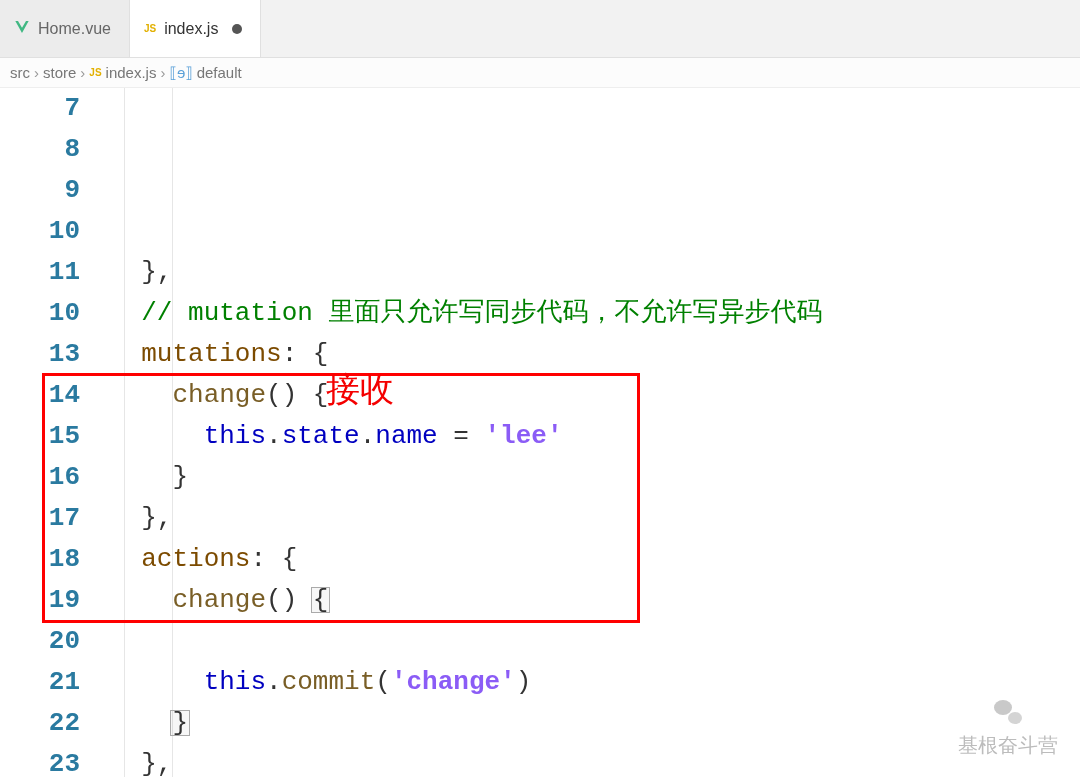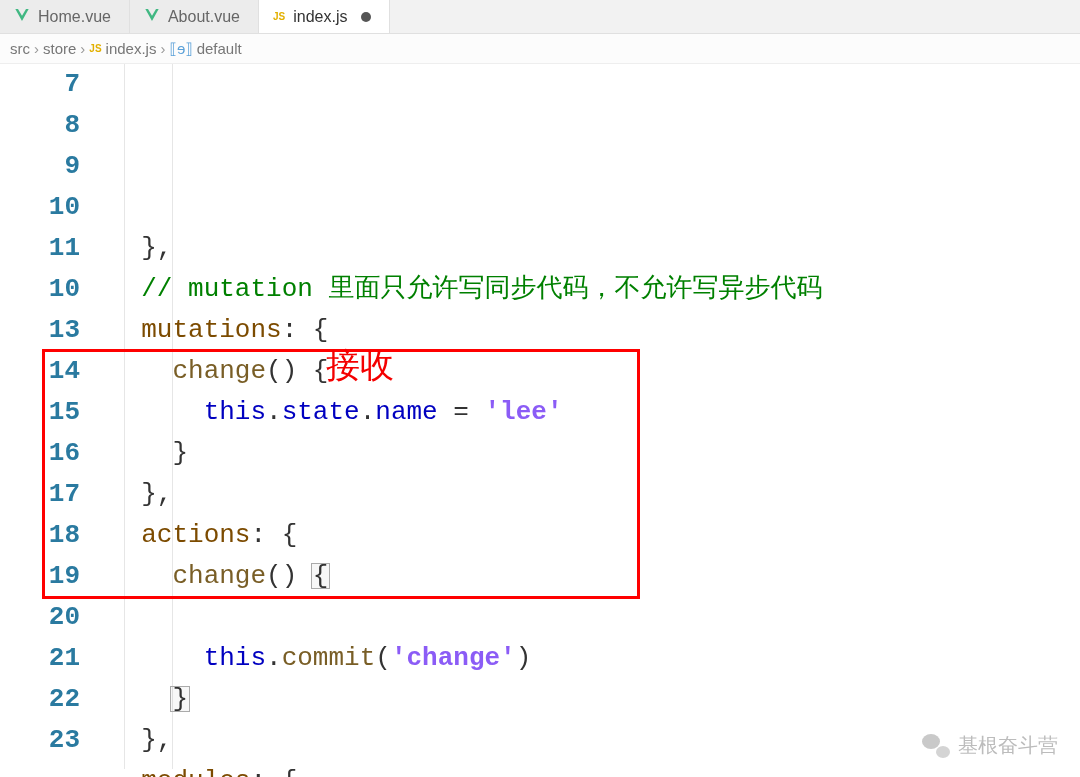--- a/index.html
+++ b/index.html
@@ -7,21 +7,21 @@
     margin: 0; padding: 0;
     width: 1080px; height: 777px;
     font-family: Consolas, "Courier New", monospace;
     background: #ffffff;
     overflow: hidden;
     position: relative;
   }
   
   .tabbar {
     display: flex;
-    height: 34px;
+    height: 58px;
     background: #f2f2f2;
     border-bottom: 1px solid #e0e0e0;
     font-family: -apple-system, "Segoe UI", sans-serif;
   }
   .tab {
     display: flex;
     align-items: center;
     padding: 0 18px 0 14px;
     gap: 8px;
     border-right: 1px solid #e0e0e0;
@@ -126,20 +126,21 @@
     position: absolute;
     right: 22px;
     bottom: 18px;
     display: flex;
     align-items: center;
     gap: 8px;
     color: #bcbcbc;
     font-family: "Microsoft YaHei", sans-serif;
     font-size: 20px;
     z-index: 10;
+    flex-direction: column;
   }
   .watermark .wechat {
     width: 28px; height: 24px;
     position: relative;
   }
   .watermark .wechat::before,
   .watermark .wechat::after {
     content: "";
     position: absolute;
     background: #c9c9c9;
@@ -161,28 +162,20 @@
 <body>
 
 <div class="tabbar">
   <div class="tab">
     <span class="ic-vue">
       <svg width="16" height="16" viewBox="0 0 24 24">
           <path fill="currentColor" d="M2 3h4l6 10L18 3h4L12 21 2 3z"></path>
         </svg>
     </span>
     <span>Home.vue</span>
-  </div>
-  <div class="tab">
-    <span class="ic-vue">
-      <svg width="16" height="16" viewBox="0 0 24 24">
-          <path fill="currentColor" d="M2 3h4l6 10L18 3h4L12 21 2 3z"></path>
-        </svg>
-    </span>
-    <span>About.vue</span>
   </div>
   <div class="tab active">
     <span class="ic-js">JS</span>
     <span>index.js</span>
     <span class="dirty"></span>
   </div>
 </div>
 
 <div class="breadcrumb">
   <span>src</span>

